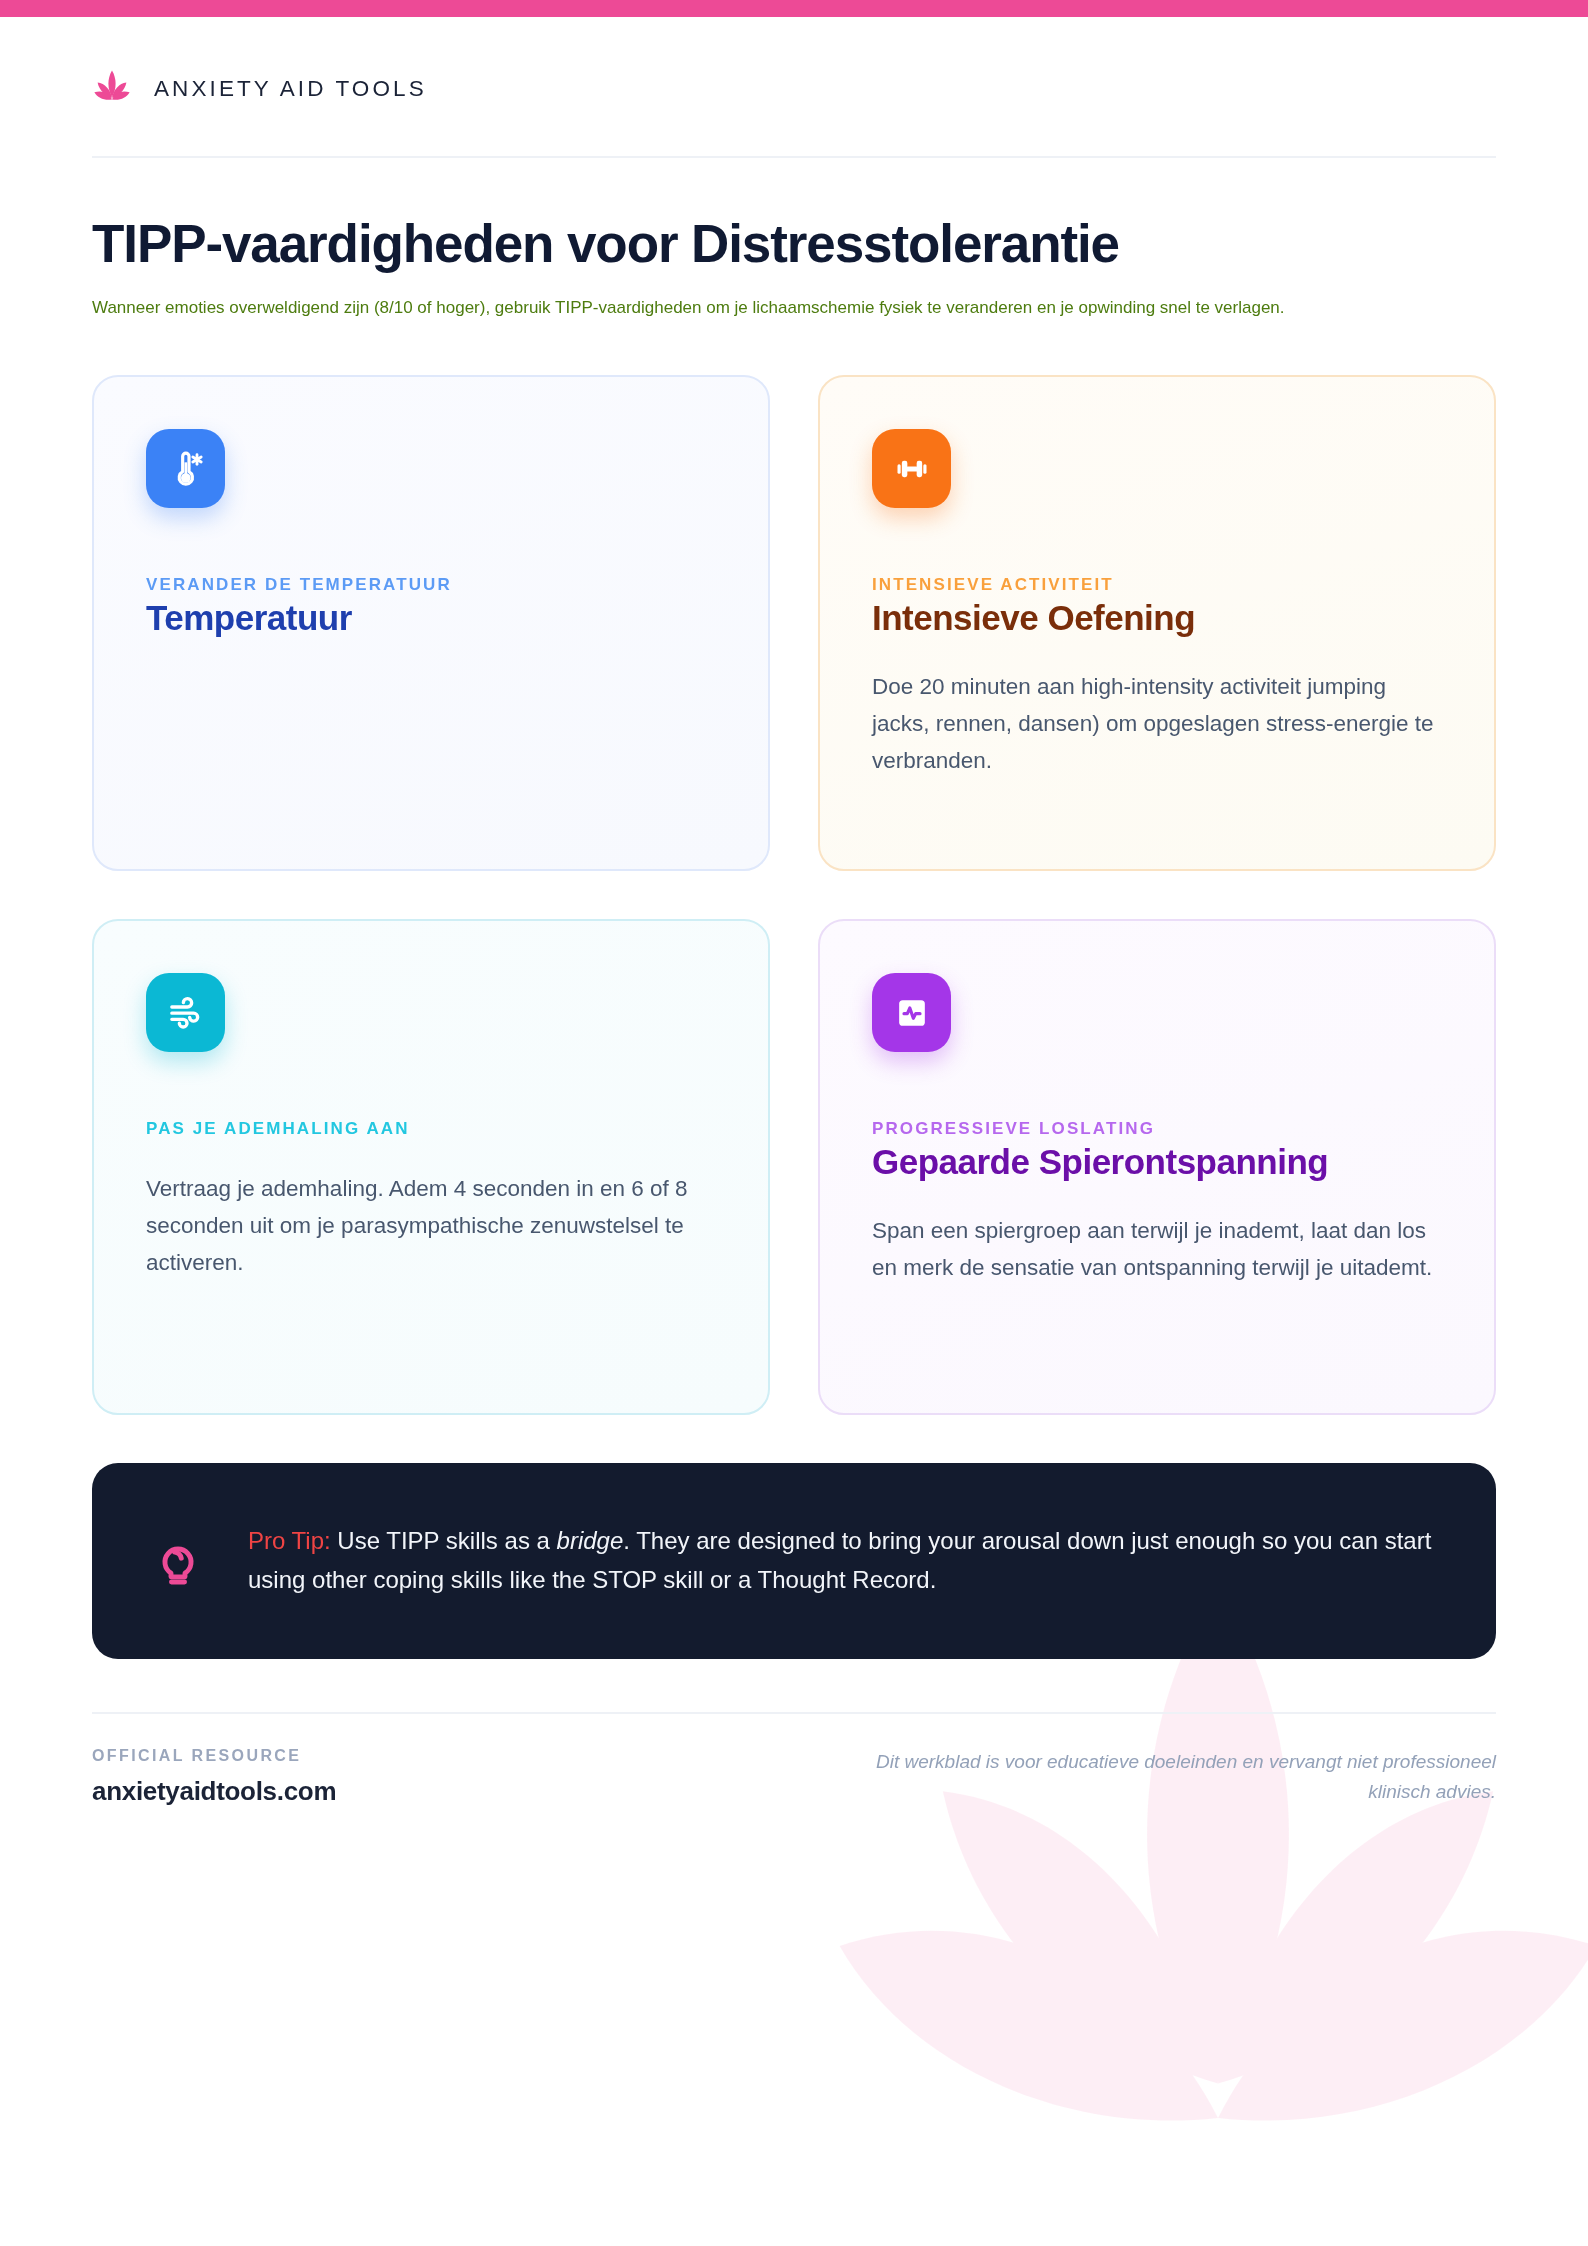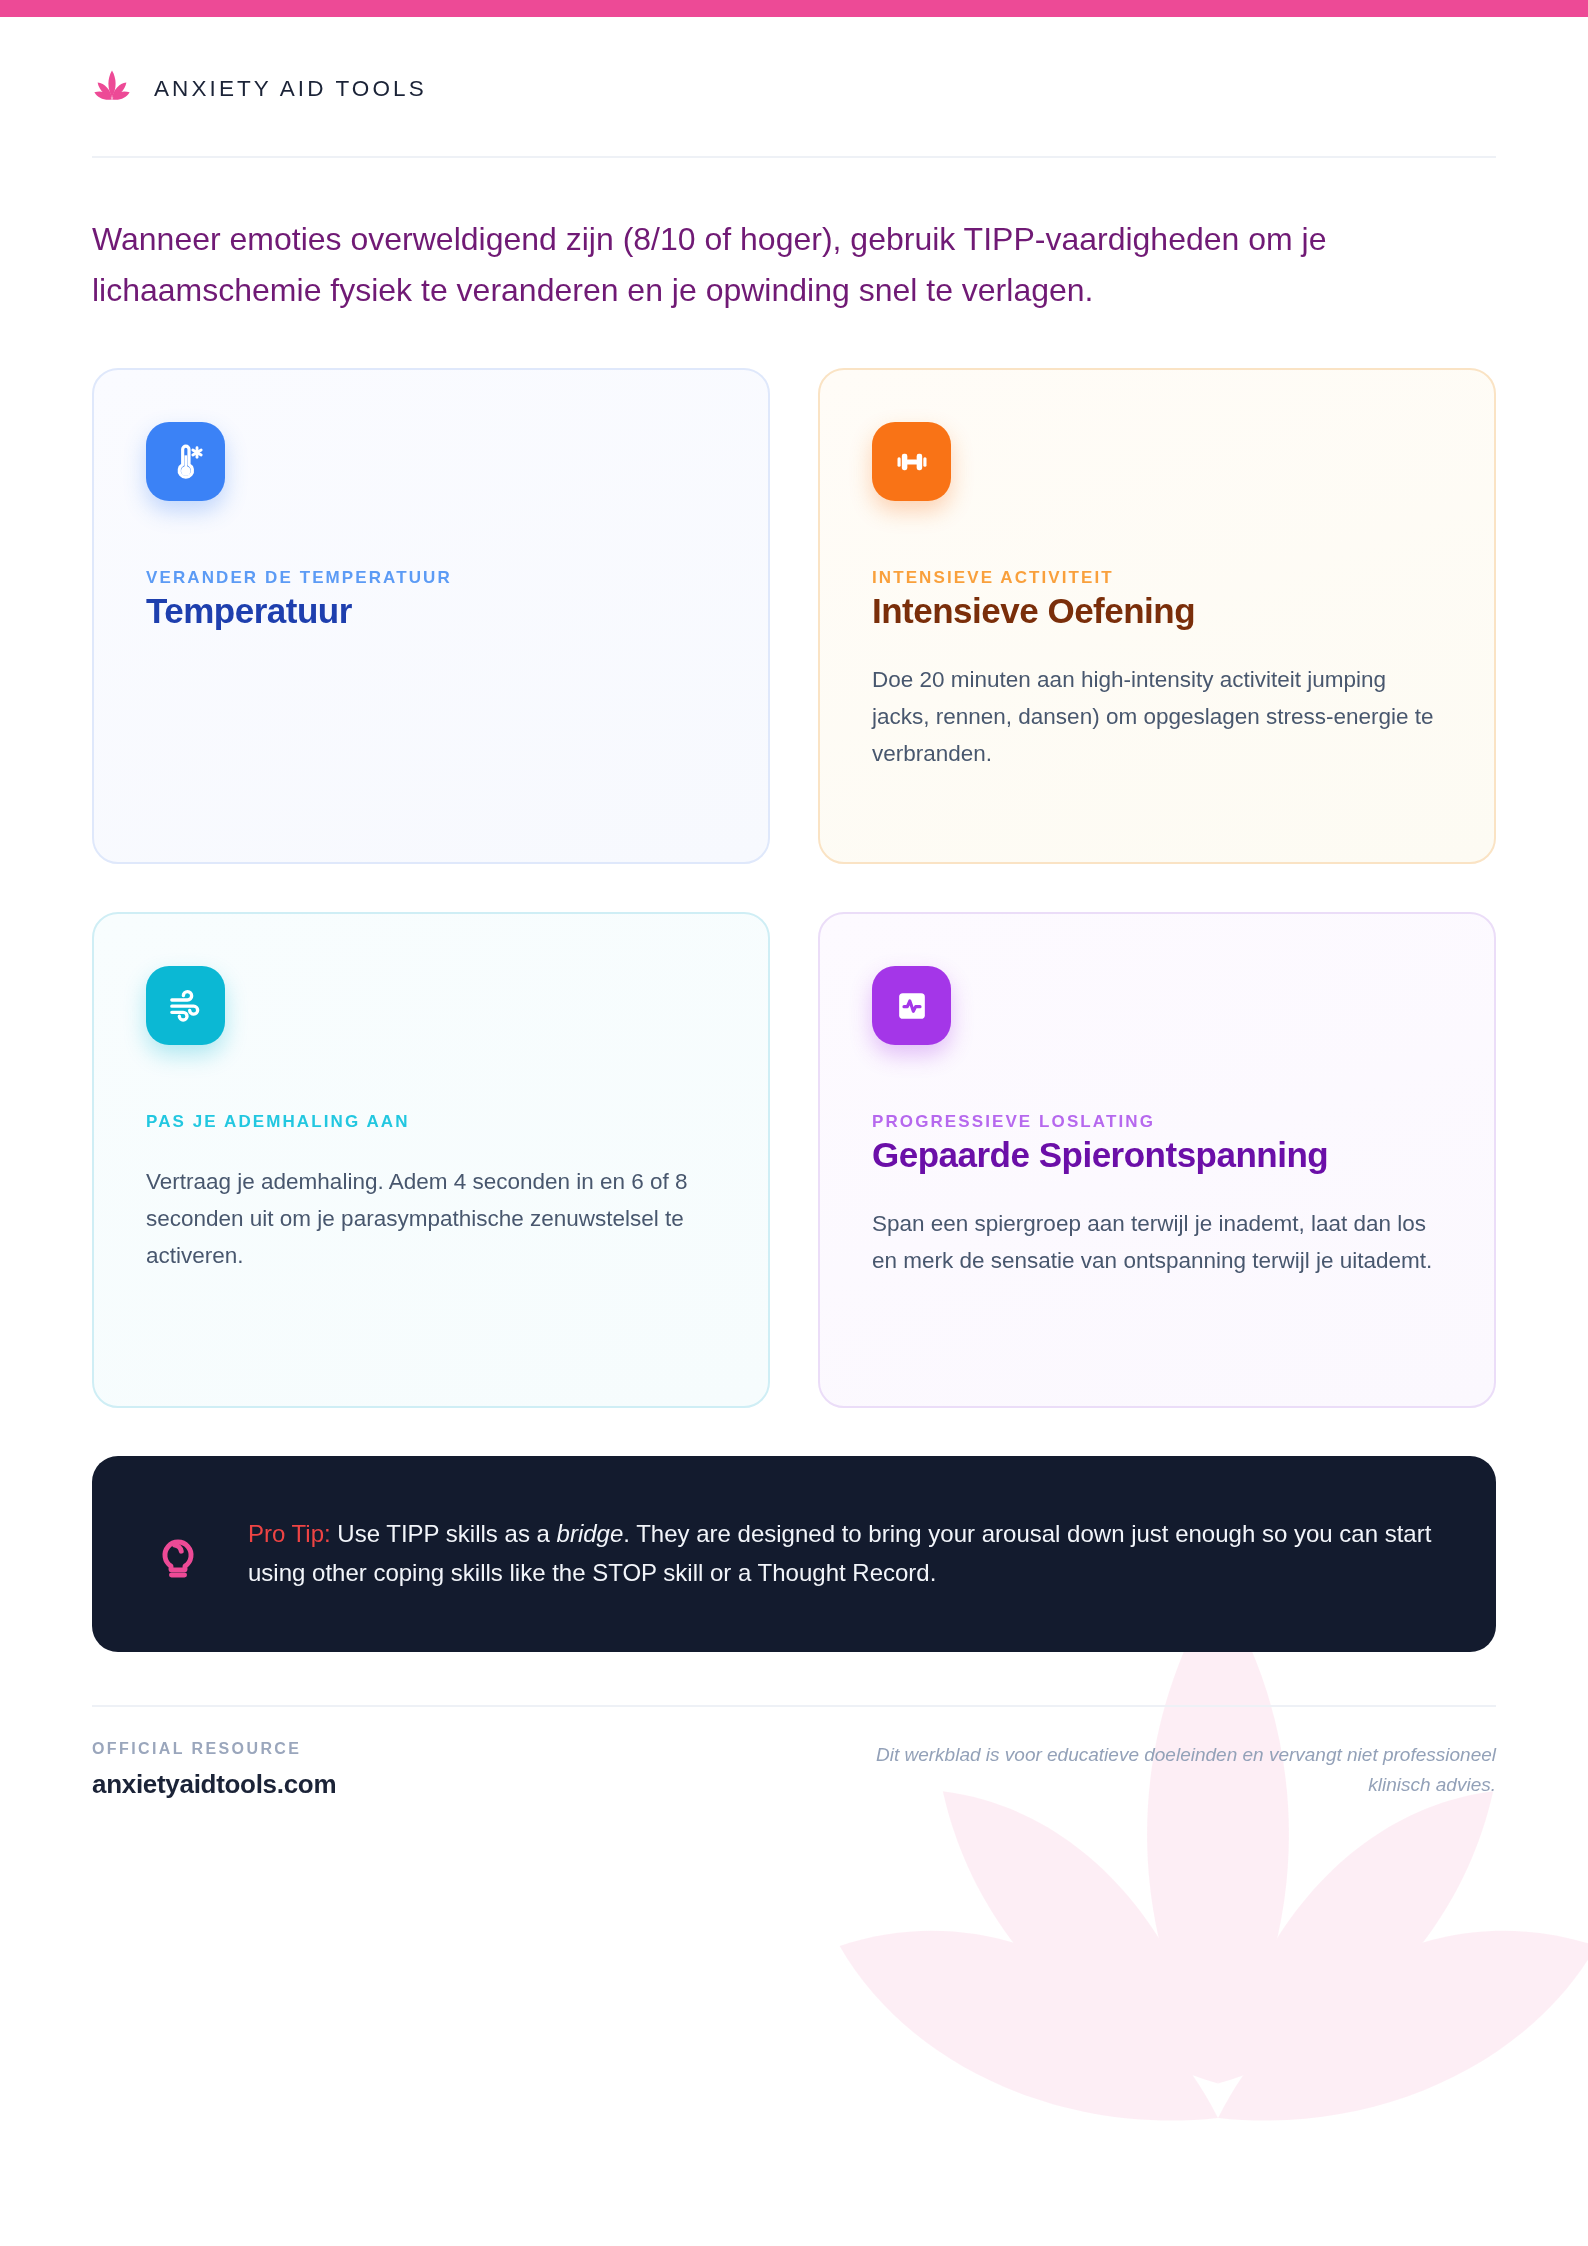--- a/index.html
+++ b/index.html
@@ -90,23 +90,24 @@
   
   .title-block { padding-top:56px; }
   h1.page-title {
     font-size:53px;
     font-weight:bold;
     color:#101A33;
     letter-spacing:-1.1px;
     line-height:1.12;
   }
   .subtitle {
-    font-size:32px;
+    margin-top:22px;
+    font-size:17px;
     line-height:1.58;
-    color:#701a75;
+    color:#4d7c0f;
     max-width:1395px;
   }
 
   
   .cards {
     display:grid;
     grid-template-columns:1fr 1fr;
     gap:48px;
     margin-top:53px;
   }
@@ -247,20 +248,21 @@
             <path d="M50 76 C32 80 14 72 6 58 C26 52 44 60 50 76 Z"></path>
             <path d="M50 76 C68 80 86 72 94 58 C74 52 56 60 50 76 Z"></path>
           </g>
         </svg>
         <span class="brand-name">ANXIETY AID TOOLS</span>
       </div>
     </div>
     <div class="header-rule"></div>
 
     <div class="title-block">
+      <h1 class="page-title">TIPP-vaardigheden voor Distresstolerantie</h1>
       <p class="subtitle">Wanneer emoties overweldigend zijn (8/10 of hoger), gebruik TIPP-vaardigheden om je lichaamschemie fysiek te veranderen en je opwinding snel te verlagen.</p>
     </div>
 
     <div class="cards">
 
       <div class="card card-blue">
         <div class="icon-tile tile-blue">
           <svg viewBox="0 0 24 24" aria-hidden="true">
             <g fill="none" stroke="#ffffff" stroke-width="1.9" stroke-linecap="round" stroke-linejoin="round">
               <path d="M10 13.6V4.4a1.9 1.9 0 1 1 3.8 0v9.2a4 4 0 1 1-3.8 0z"></path>

